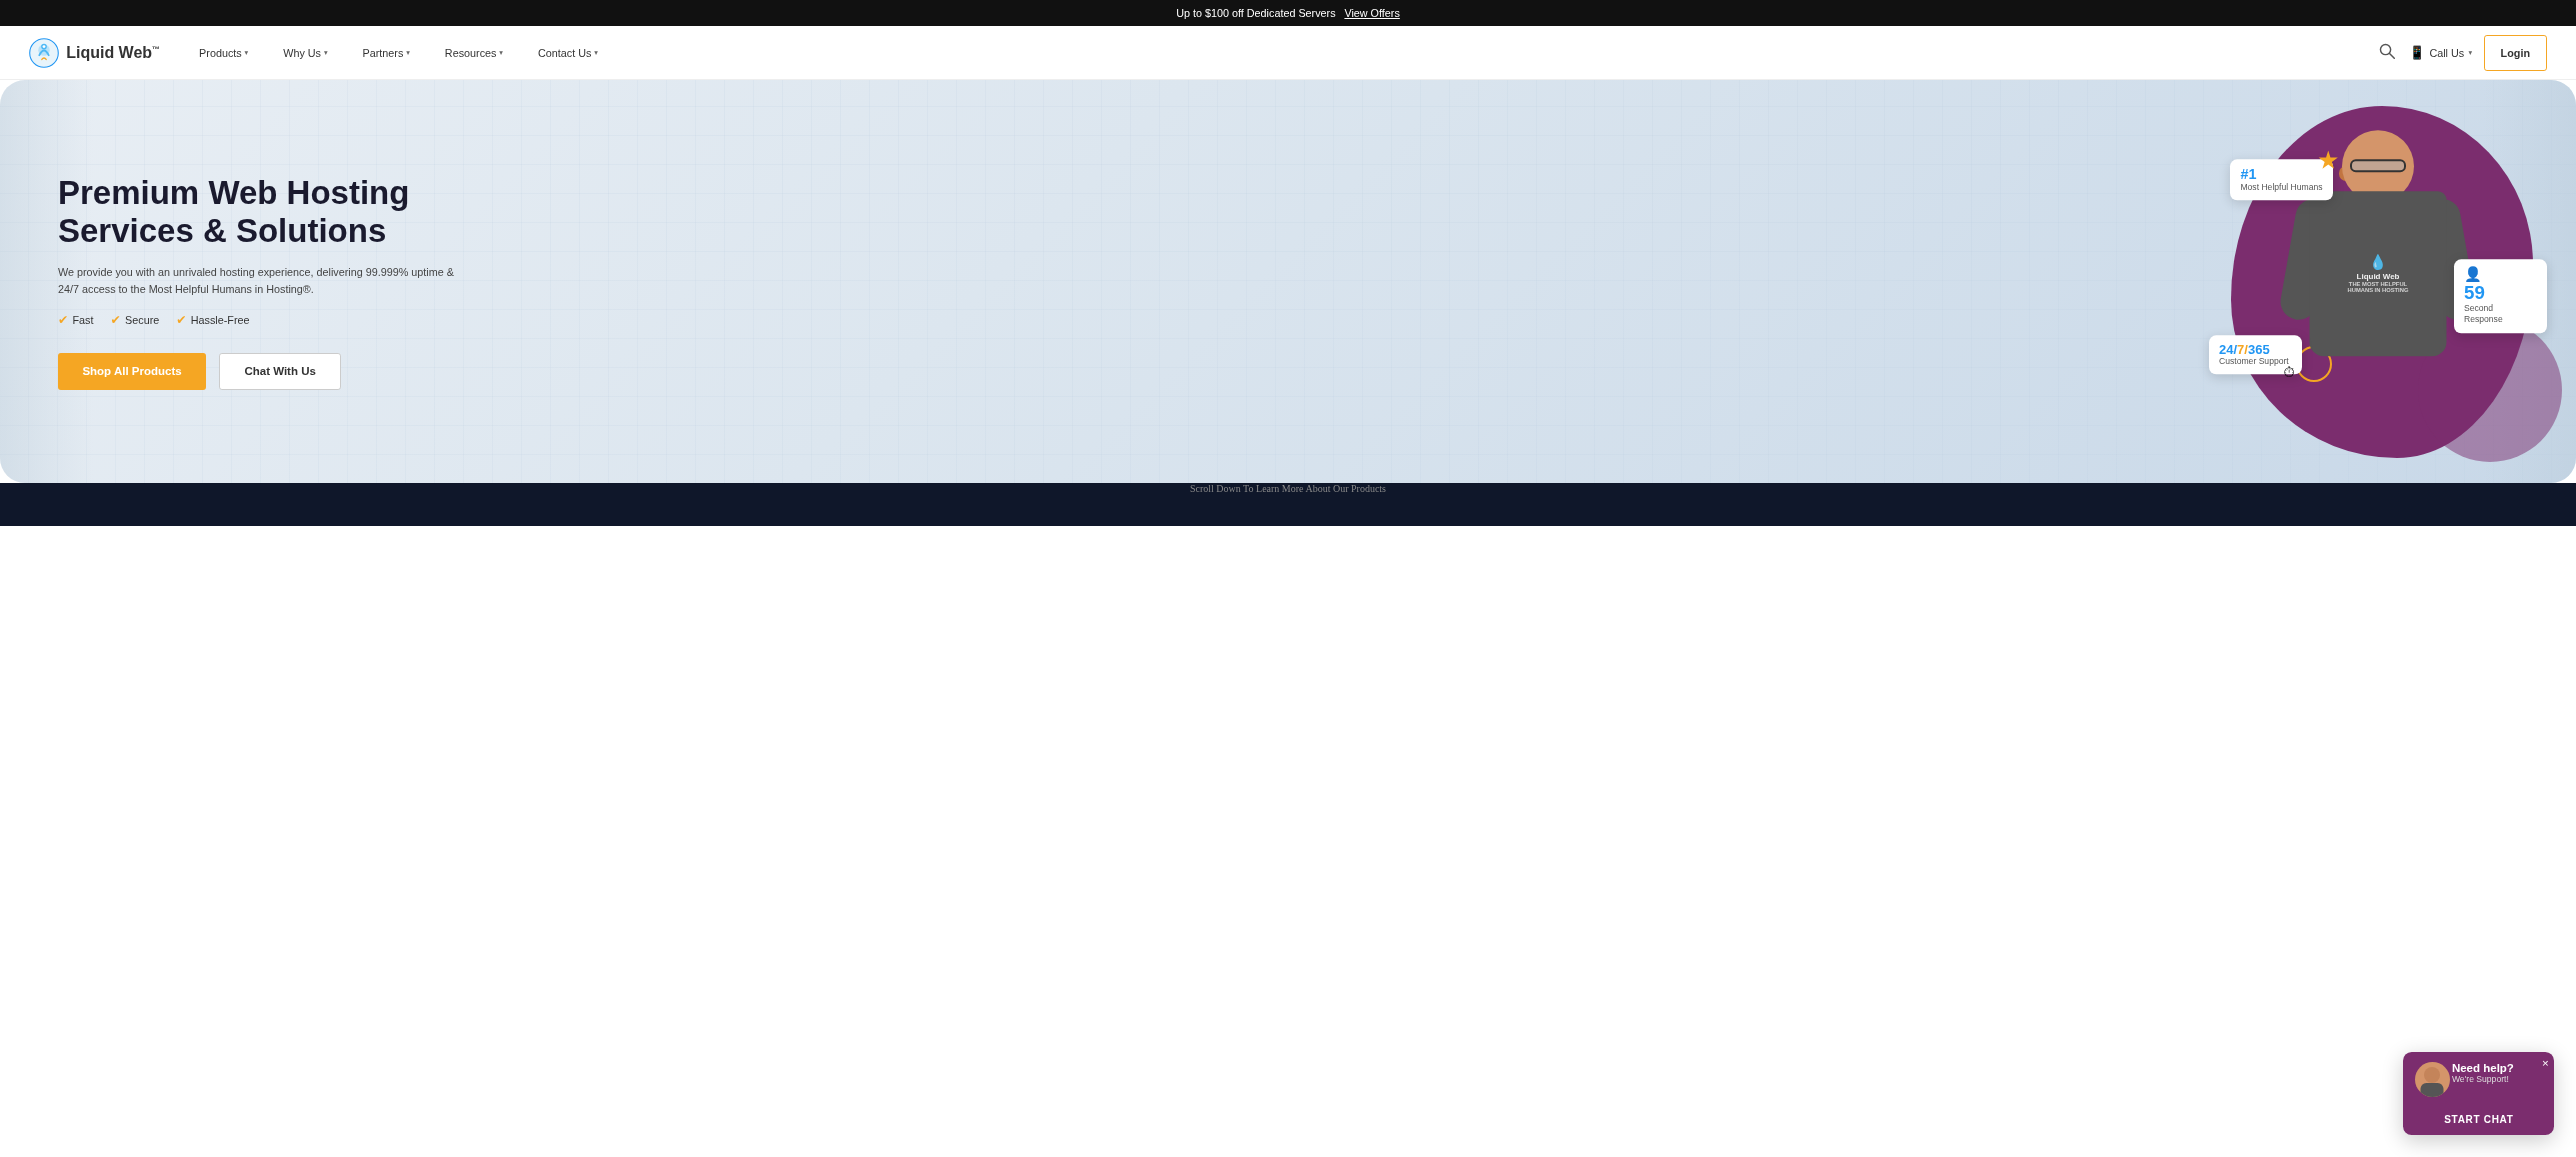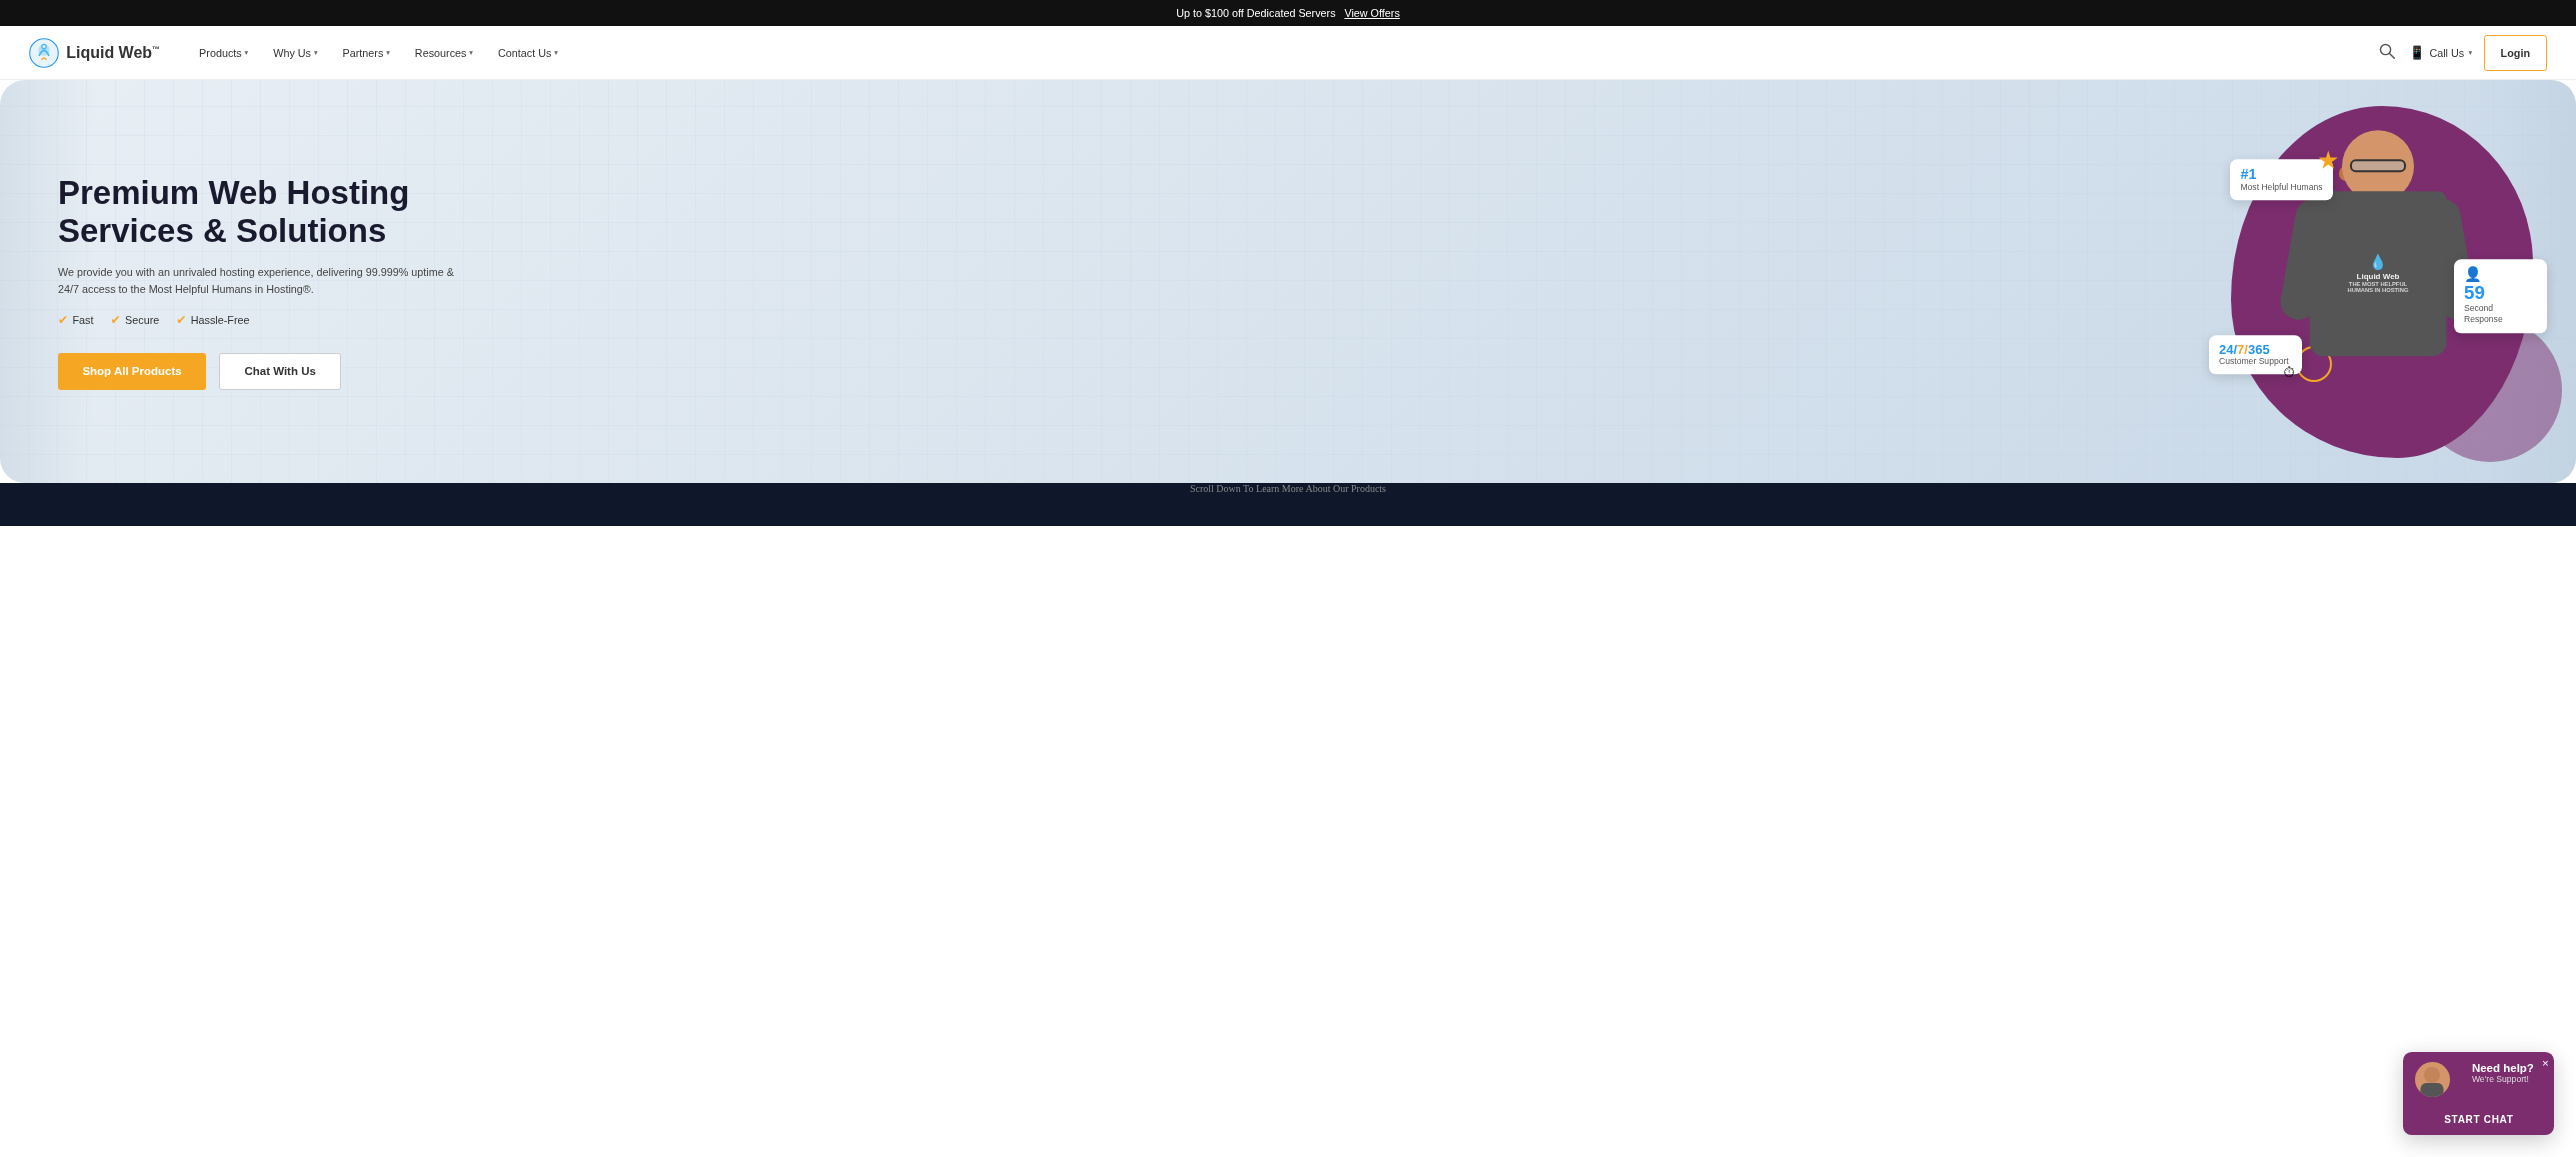--- a/index.html
+++ b/index.html
@@ -43,21 +43,21 @@
     }
     .logo-text {
       font-size: 16px;
       font-weight: 600;
       color: #333;
     }
     .logo-text sup { font-size: 8px; }
     .nav-links {
       display: flex;
       align-items: center;
-      gap: 5px;
+      gap: 15px;
       flex: 1;
       text-align: right;
     }
     .nav-item {
       display: flex;
       align-items: center;
       gap: 2.9px;
       padding: 5.8px 10px;
       font-size: 10.8px;
       color: #333;
@@ -408,21 +408,21 @@
       box-shadow: 0 5.8px 21.6px rgba(0,0,0,0.2);
       z-index: 100;
       overflow: hidden;
     }
     .chat-widget-header {
       background: #7b2d6e;
       padding: 10px 11.5px 7.2px;
       position: relative;
       display: flex;
       align-items: flex-start;
-      gap: 22px;
+      gap: 2px;
     }
     .chat-agent-avatar {
       width: 35px;
       height: 35px;
       background: #d4956a;
       border-radius: 50%;
       flex-shrink: 0;
       position: relative;
       overflow: hidden;
     }

